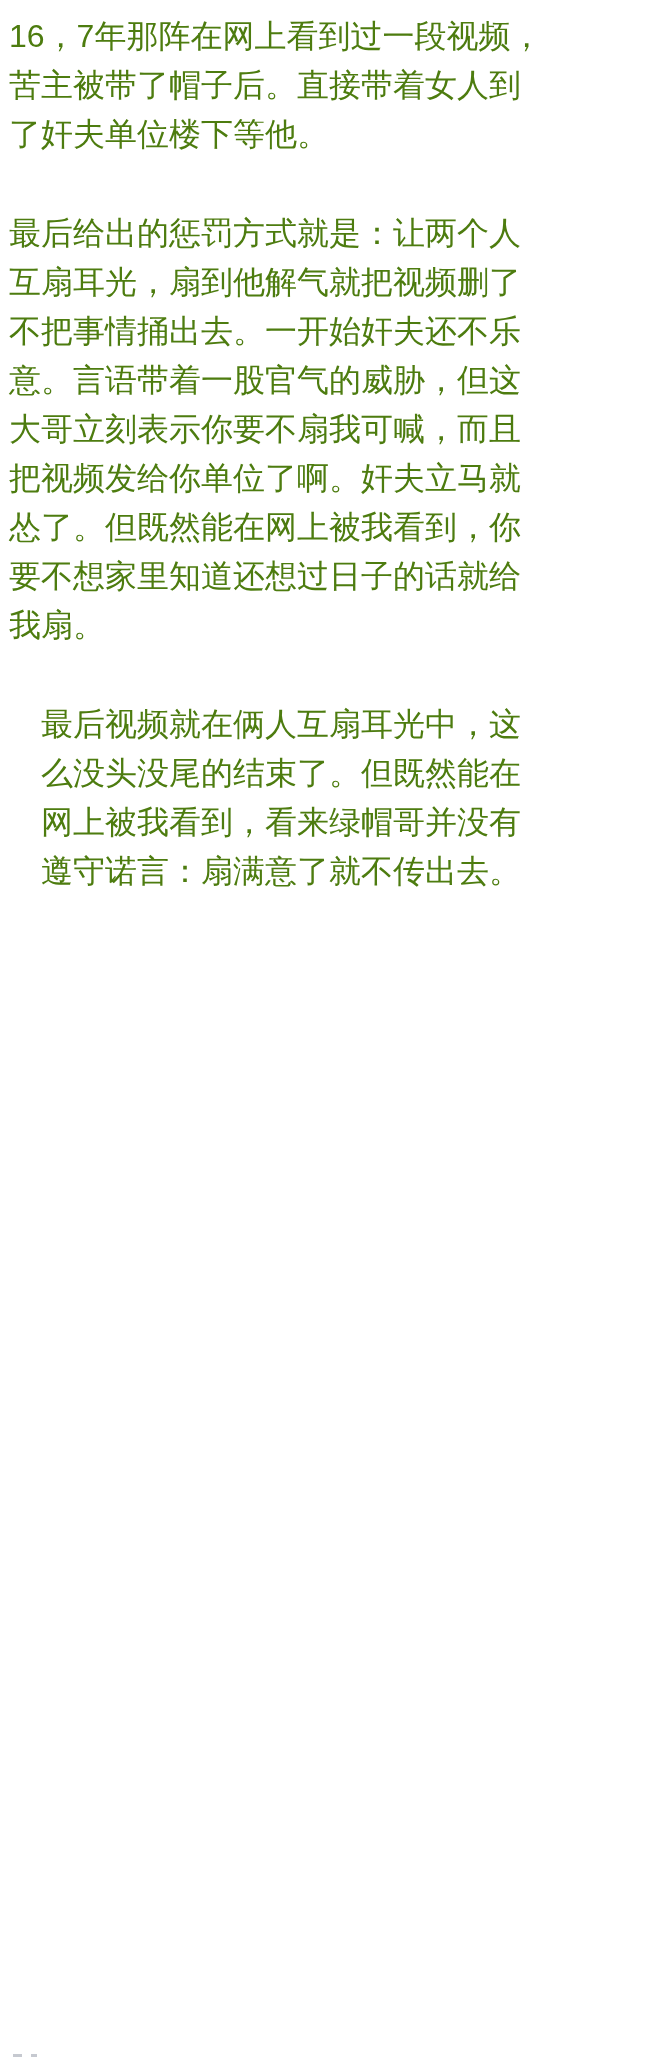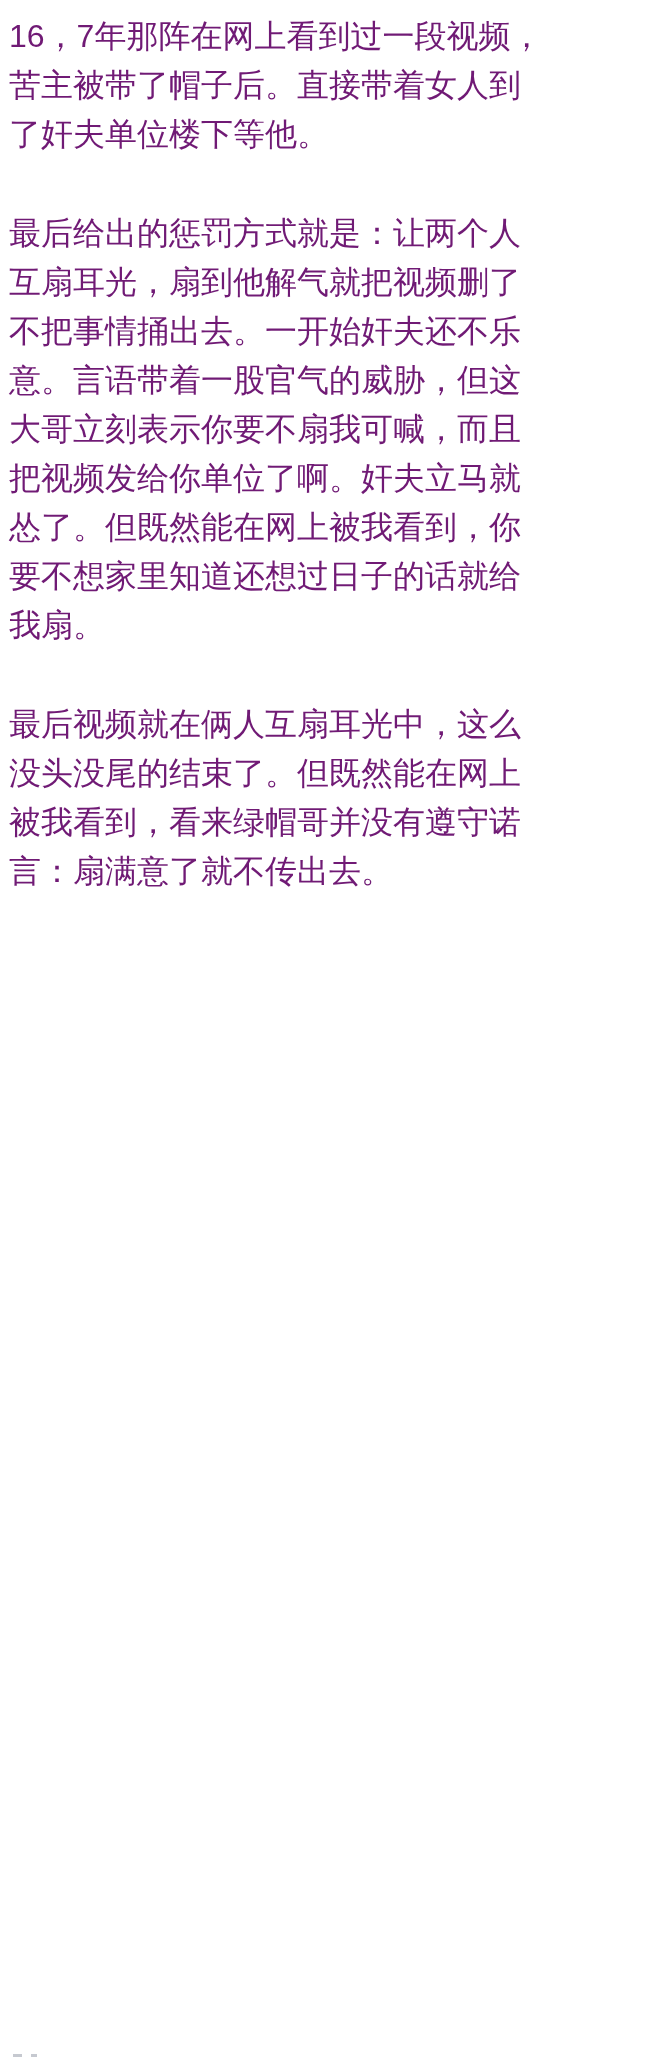--- a/index.html
+++ b/index.html
@@ -11,33 +11,34 @@
     width: 665px;
     height: 2057px;
     overflow: hidden;
     position: relative;
     font-family: "Liberation Sans", "DejaVu Sans", sans-serif;
   }
   .article {
     box-sizing: border-box;
     width: 559px;
     padding: 12px 7px 0 9px;
-    color: #701a75;
+    color: #4d7c0f;
     font-size: 32px;
     line-height: 49px;
     text-align: left;
     letter-spacing: 0;
     word-break: normal;
     overflow-wrap: break-word;
   }
   .article p {
     margin: 0 0 50px 0;
   }
   .article p:last-child {
     margin-bottom: 0;
+    margin-left: 32px;
   }
   
   .cutoff-strip {
     position: absolute;
     left: 0;
     bottom: 0;
     width: 665px;
     height: 5px;
   }
   .cutoff-strip i {

